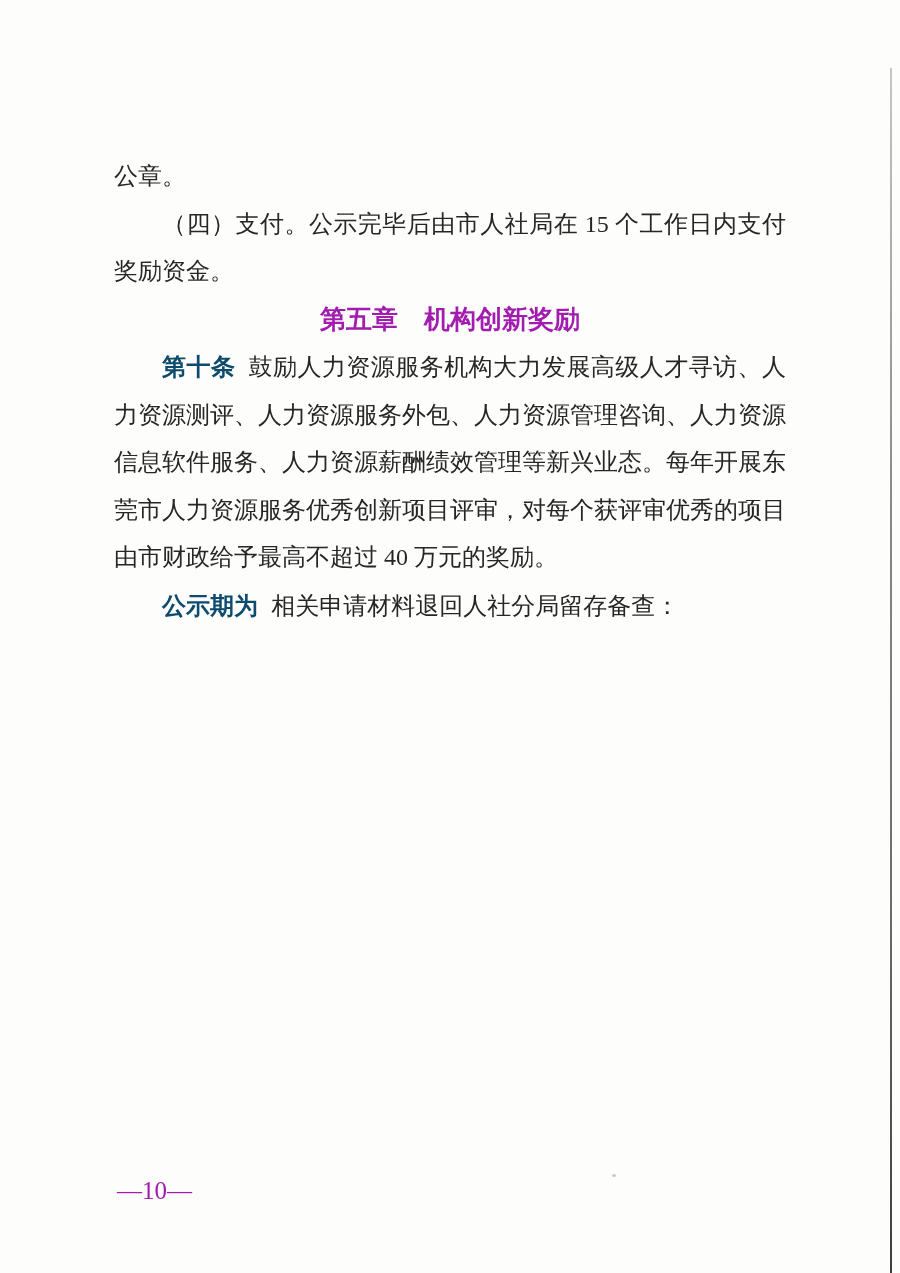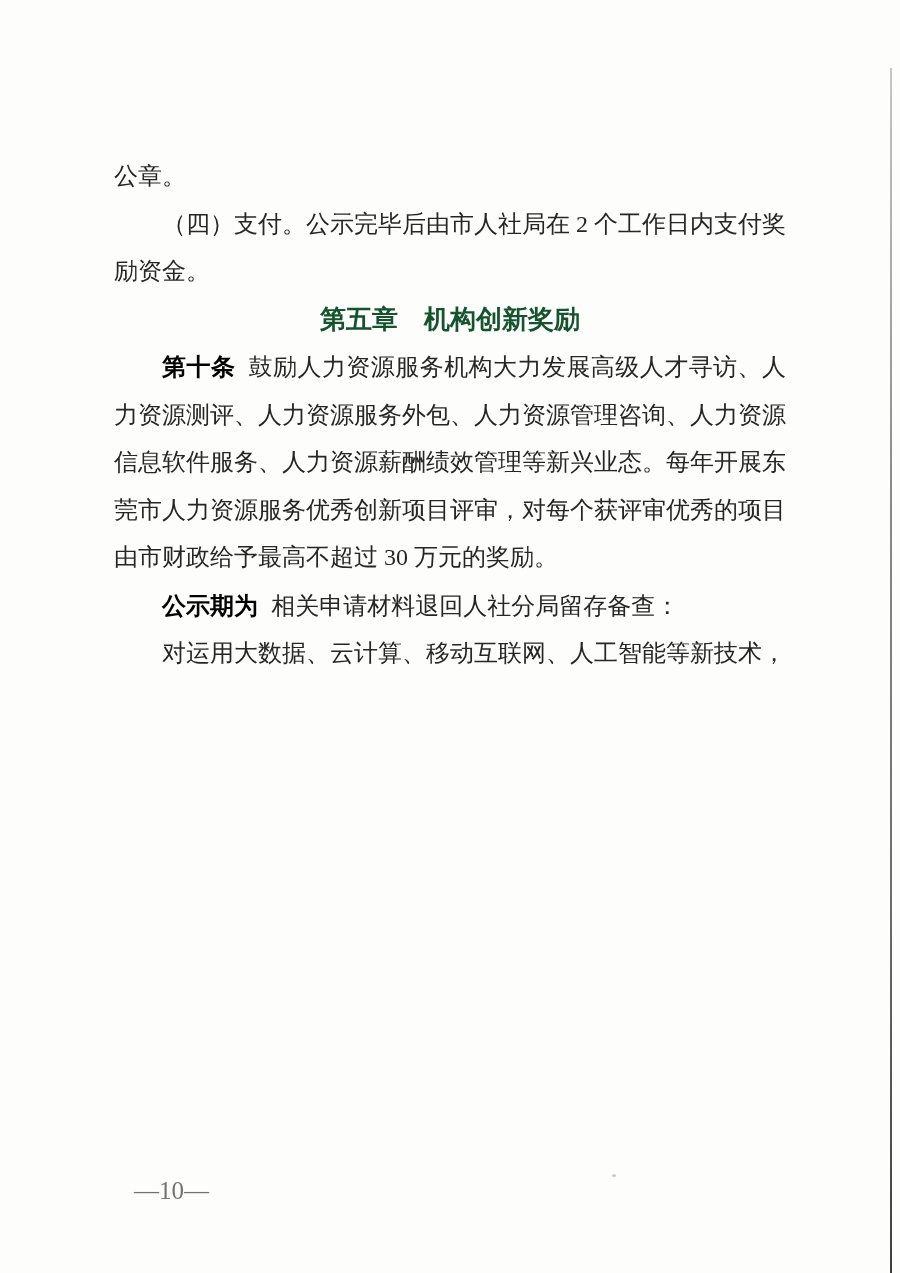--- a/index.html
+++ b/index.html
@@ -32,38 +32,37 @@
   .text-block p.continuation {
     text-indent: 0;
   }
   .chapter-heading {
     margin: 0;
     text-indent: 0;
     text-align: center;
     font-family: "Liberation Sans", "DejaVu Sans", sans-serif;
     font-weight: bold;
     font-size: 26px;
-    color: #14532d;
+    color: #a21caf;
     line-height: 47.5px;
   }
   .article-lead {
     font-family: "Liberation Sans", "DejaVu Sans", sans-serif;
     font-weight: bold;
-    color: #000000;
+    color: #0c4a6e;
     margin-right: 0.55em;
   }
   .page-number {
     position: absolute;
     left: 117px;
     top: 1176px;
     font-family: "Liberation Serif", "DejaVu Serif", serif;
     font-size: 25px;
     line-height: 30px;
-    color: #737373;
-    margin-left: 17px;
+    color: #a21caf;
   }
   .scan-edge-line {
     position: absolute;
     right: 8px;
     top: 68px;
     bottom: 0;
     width: 2px;
     background: linear-gradient(to bottom, #c6c6c6, #8a8a8a 35%, #6b6b6b 70%, #3e3e3e);
   }
   .scan-speck {
@@ -80,29 +79,28 @@
 <body>
 
 <div class="page">
 
   <div class="text-block">
 
     <p class="continuation">公章。</p>
 
 
 
-    <p>（四）支付。公示完毕后由市人社局在 2 个工作日内支付奖励资金。</p>
+    <p>（四）支付。公示完毕后由市人社局在 15 个工作日内支付奖励资金。</p>
 
     <h2 class="chapter-heading">第五章　机构创新奖励</h2>
 
-    <p><span class="article-lead">第十条</span><span>鼓励人力资源服务机构大力发展高级人才寻访、人力资源测评、人力资源服务外包、人力资源管理咨询、人力资源信息软件服务、人力资源薪酬绩效管理等新兴业态。每年开展东莞市人力资源服务优秀创新项目评审，对每个获评审优秀的项目由市财政给予最高不超过 30 万元的奖励。</span></p>
+    <p><span class="article-lead">第十条</span><span>鼓励人力资源服务机构大力发展高级人才寻访、人力资源测评、人力资源服务外包、人力资源管理咨询、人力资源信息软件服务、人力资源薪酬绩效管理等新兴业态。每年开展东莞市人力资源服务优秀创新项目评审，对每个获评审优秀的项目由市财政给予最高不超过 40 万元的奖励。</span></p>
 
     <p><span class="article-lead">公示期为</span><span>相关申请材料退回人社分局留存备查：</span></p>
 
-    <p>对运用大数据、云计算、移动互联网、人工智能等新技术，</p>
 
   </div>
 
   <div class="page-number">—10—</div>
 
   <div class="scan-edge-line"></div>
   <div class="scan-speck"></div>
 
 </div>
 

